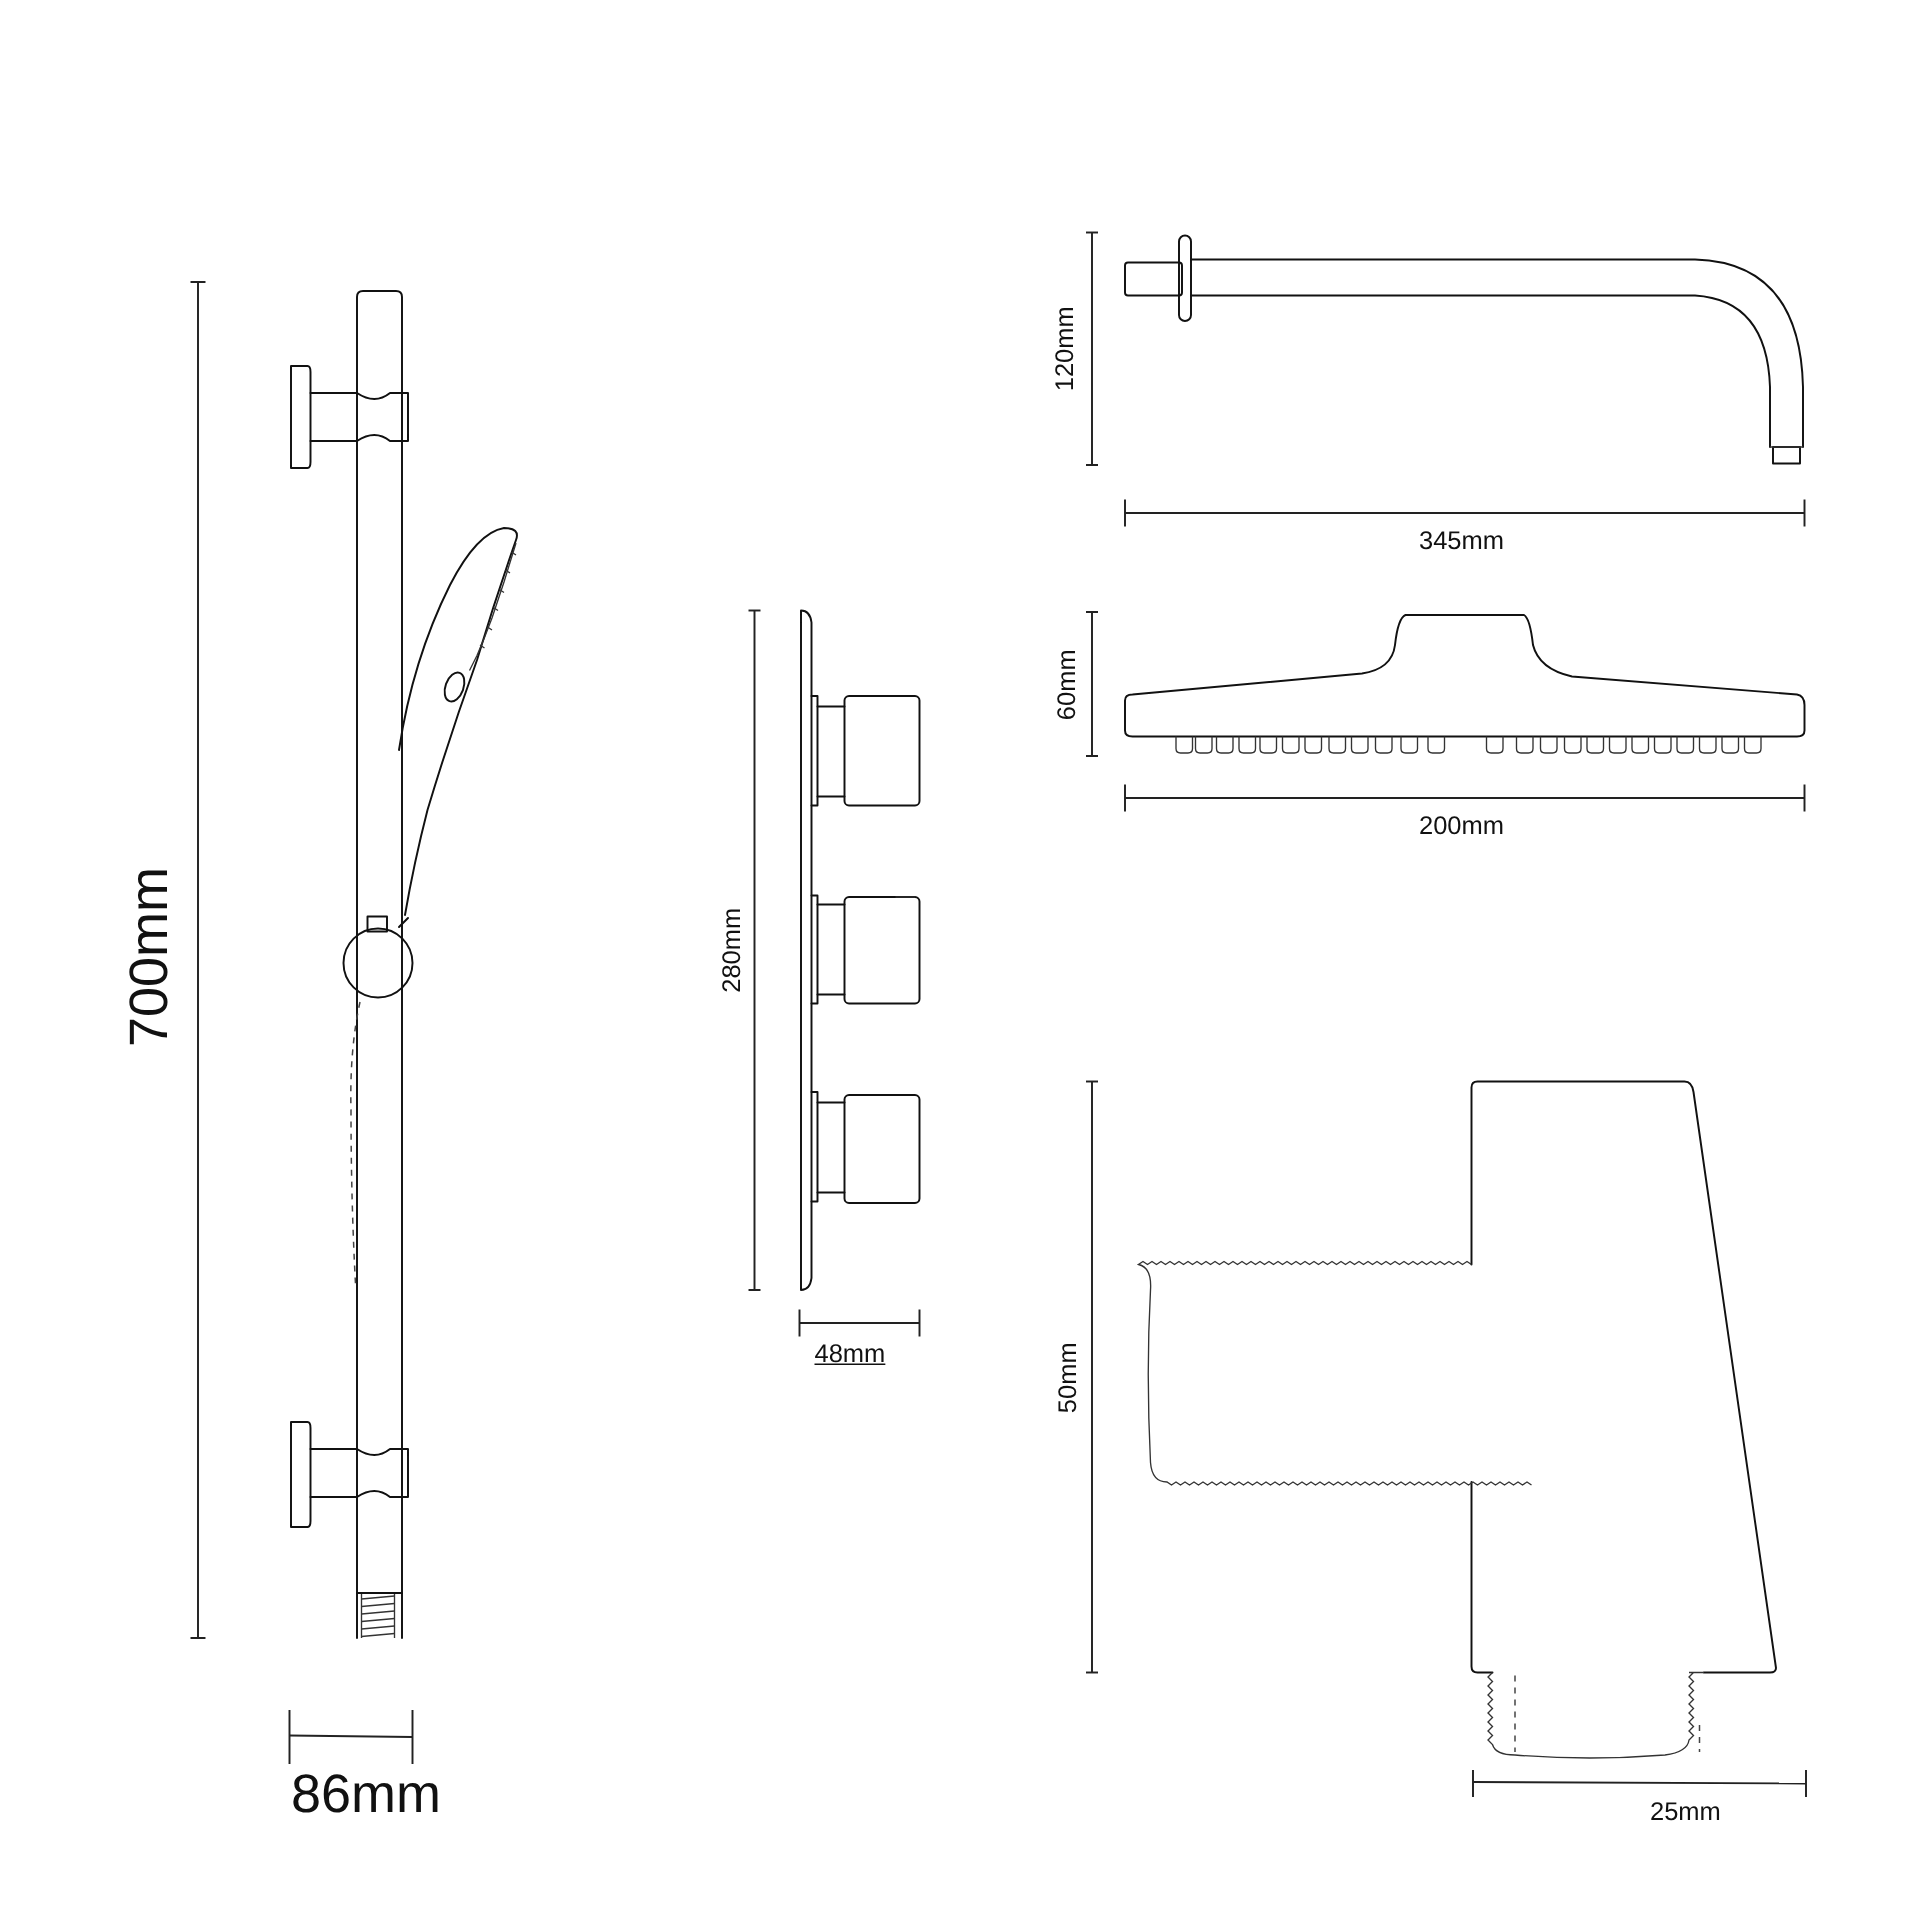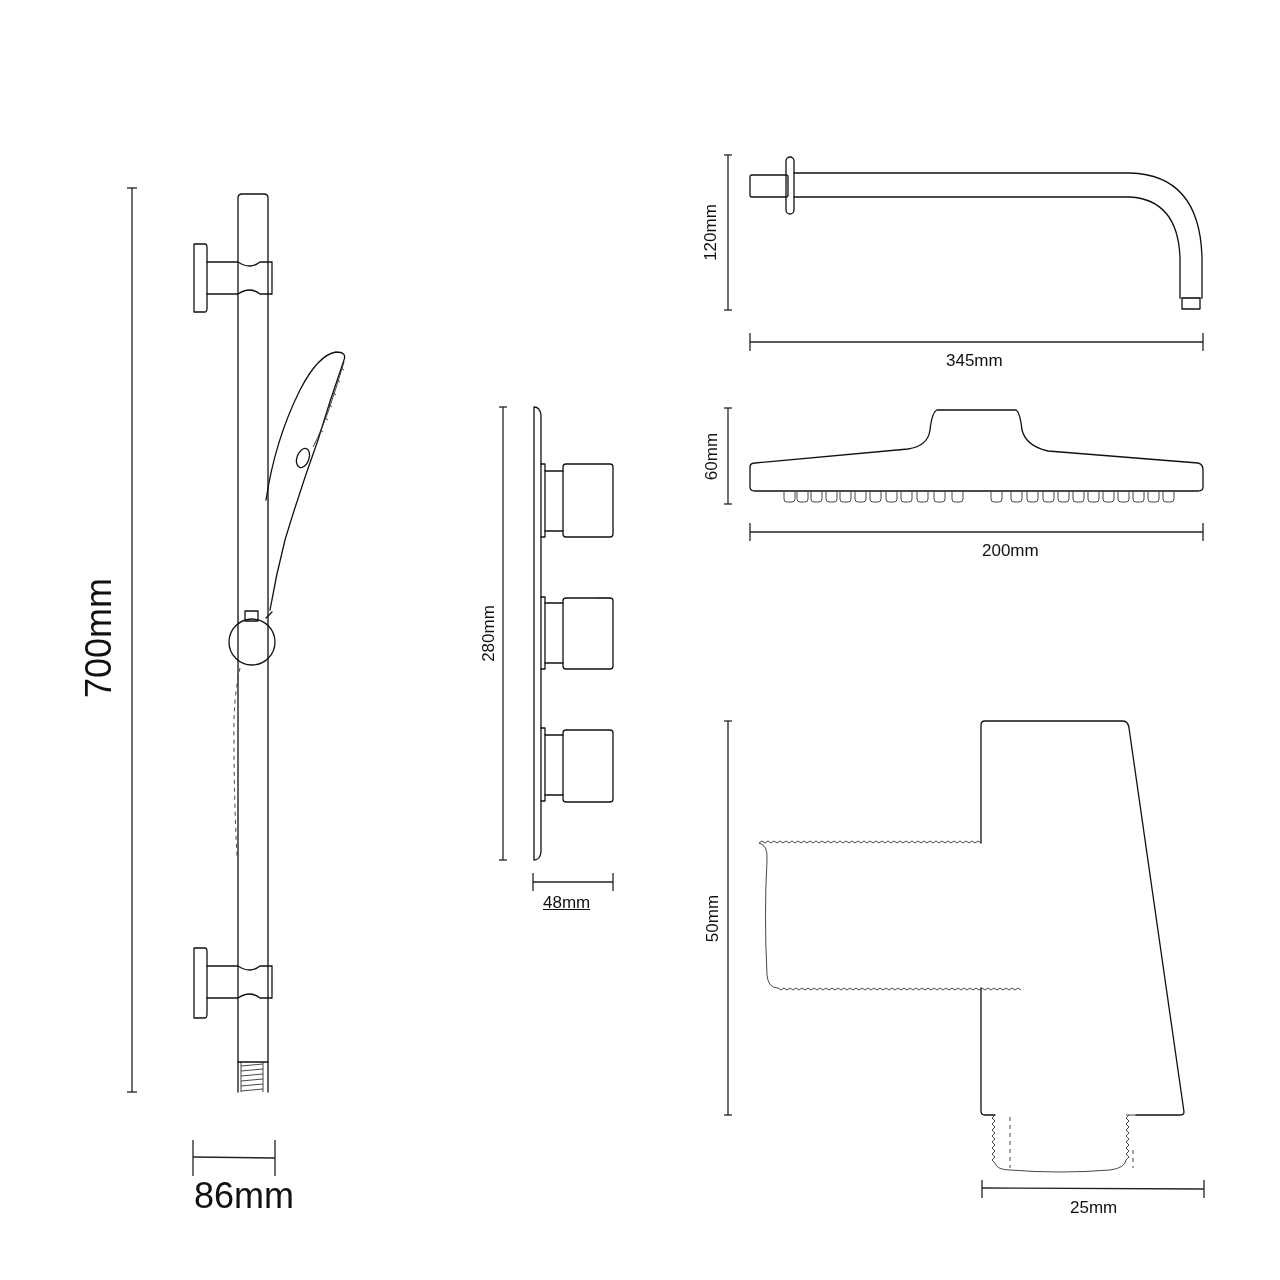--- a/index.html
+++ b/index.html
@@ -188,16 +188,16 @@
 <div class="lbl big rot" style="left:34px; top:620px; width:130px; text-align:center;">700mm</div>
 <div class="lbl big" style="left:194px; top:1178px;">86mm</div>
 
 <div class="lbl sm rot" style="left:456px; top:625px; width:64px; text-align:center;">280mm</div>
 <div class="lbl sm" style="left:543px; top:894px;text-decoration:underline;">48mm</div>
 
 <div class="lbl sm rot" style="left:678px; top:224px; width:64px; text-align:center;">120mm</div>
 <div class="lbl sm" style="left:946px; top:352px;">345mm</div>
 
 <div class="lbl sm rot" style="left:686px; top:448px; width:50px; text-align:center;">60mm</div>
-<div class="lbl sm" style="left:946px; top:542px;margin-left:36px;">200mm</div>
+<div class="lbl sm" style="left:946px; top:542px;">200mm</div>
 
 <div class="lbl sm rot" style="left:684px; top:910px; width:56px; text-align:center;">50mm</div>
-<div class="lbl sm" style="left:1070px; top:1199px;">25mm</div>
+<div class="lbl sm" style="left:1100px; top:1199px;">25mm</div>
 
 </body></html>

